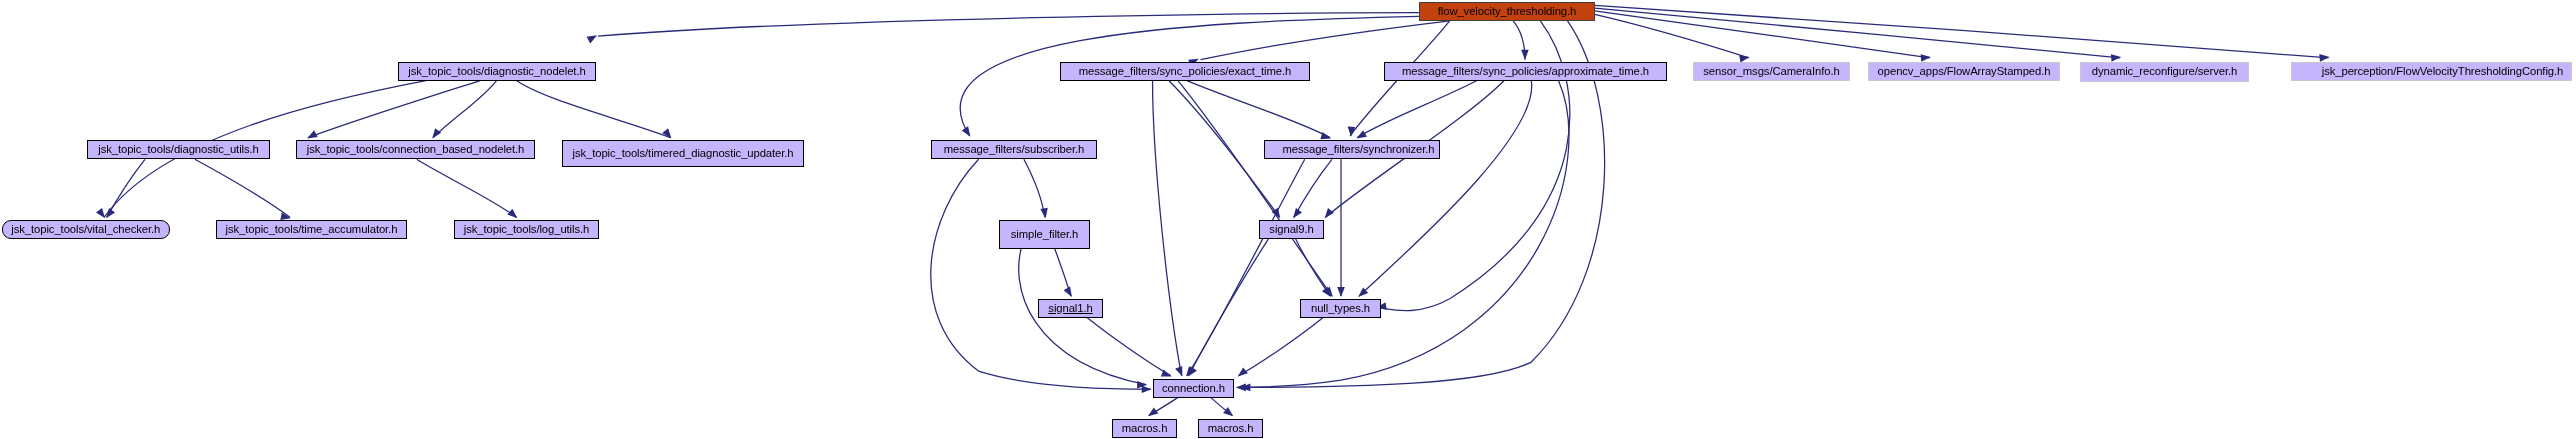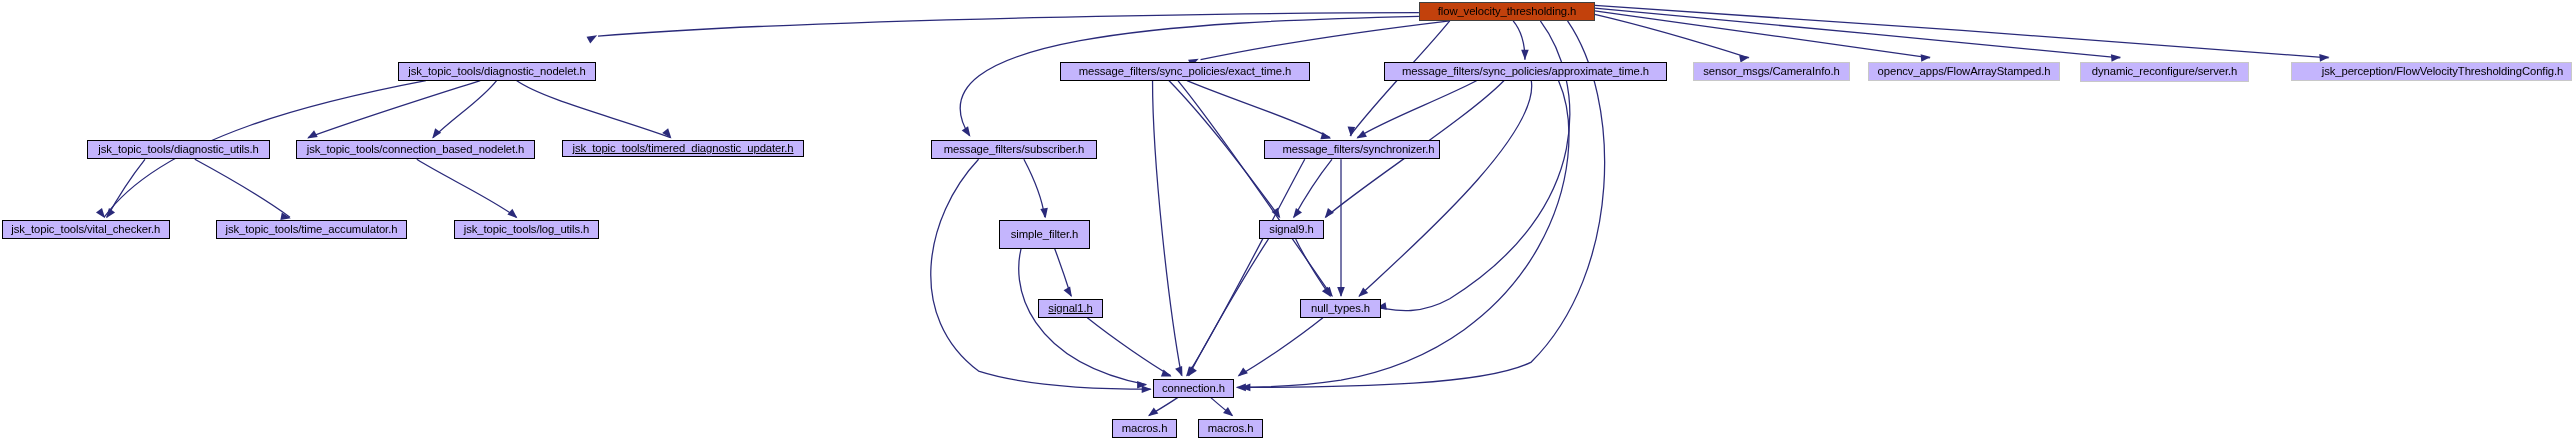--- a/index.html
+++ b/index.html
@@ -167,30 +167,30 @@
       </div>
       <div class="gnode external" style="left: 2291px; top: 62px; width: 281px; height: 19px; padding-left: 22px;">
         <span class="gnode-label">jsk_perception/FlowVelocityThresholdingConfig.h</span>
       </div>
       <div class="gnode" style="left: 87px; top: 140px; width: 183px; height: 19px;">
         <span class="gnode-label">jsk_topic_tools/diagnostic_utils.h</span>
       </div>
       <div class="gnode" style="left: 296px; top: 140px; width: 239px; height: 19px;">
         <span class="gnode-label">jsk_topic_tools/connection_based_nodelet.h</span>
       </div>
-      <div class="gnode" style="left: 562px; top: 140px; width: 242px; height: 17px; text-decoration: underline;">
+      <div class="gnode" style="left: 562px; top: 140px; width: 242px; height: 27px;">
         <span class="gnode-label">jsk_topic_tools/timered_diagnostic_updater.h</span>
       </div>
       <div class="gnode" style="left: 931px; top: 140px; width: 166px; height: 19px;">
         <span class="gnode-label">message_filters/subscriber.h</span>
       </div>
       <div class="gnode" style="left: 1264px; top: 140px; width: 176px; height: 19px; justify-content: flex-end;">
         <span class="gnode-label">message_filters/synchronizer.h</span>
       </div>
-      <div class="gnode" style="left: 1.8px; top: 220px; width: 168px; height: 19px;">
+      <div class="gnode" style="left: 1.8px; top: 220px; width: 168px; height: 19px; border-radius: 9px;">
         <span class="gnode-label">jsk_topic_tools/vital_checker.h</span>
       </div>
       <div class="gnode" style="left: 216px; top: 220px; width: 191px; height: 19px;">
         <span class="gnode-label">jsk_topic_tools/time_accumulator.h</span>
       </div>
       <div class="gnode" style="left: 454px; top: 220px; width: 145px; height: 19px;">
         <span class="gnode-label">jsk_topic_tools/log_utils.h</span>
       </div>
       <div class="gnode" style="left: 999px; top: 220px; width: 91px; height: 29px;">
         <span class="gnode-label">simple_filter.h</span>

